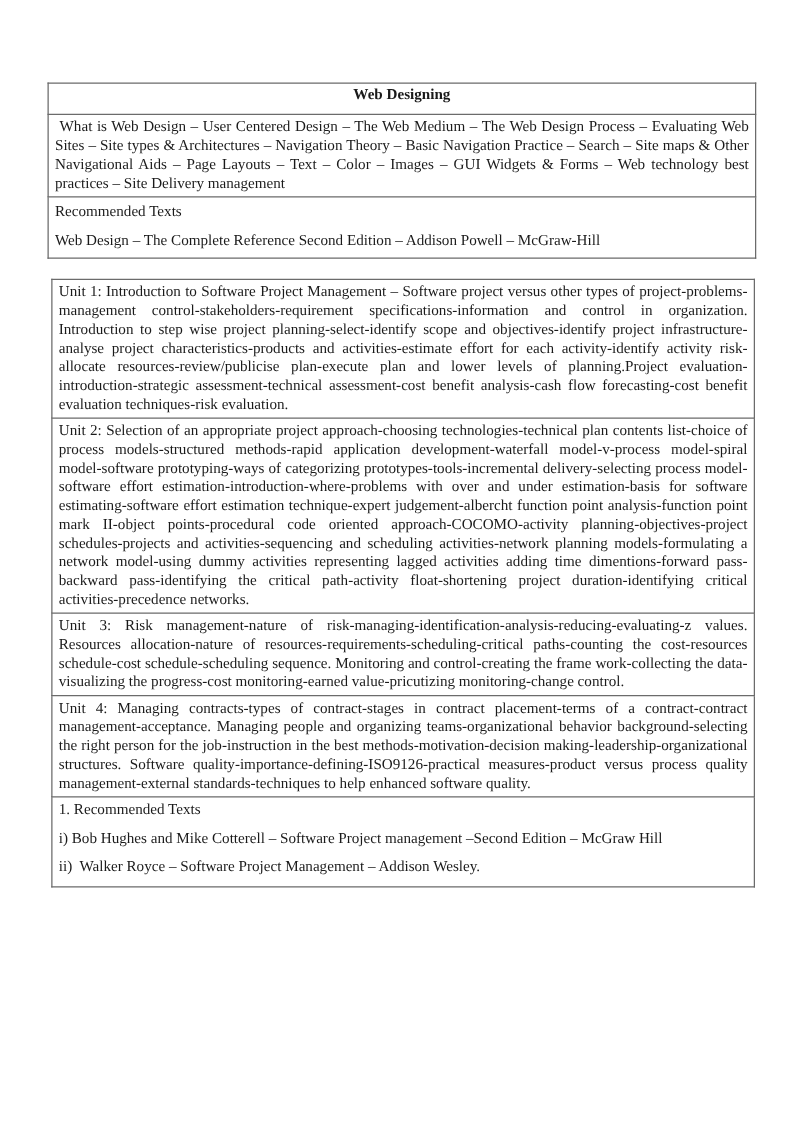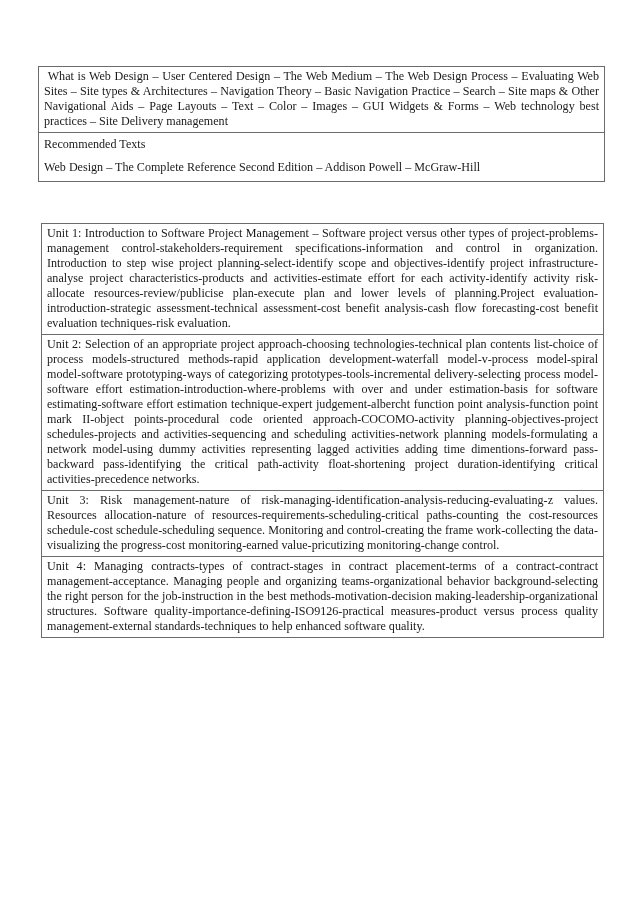--- a/index.html
+++ b/index.html
@@ -56,20 +56,23 @@
     }
     .ref-cell .para + .para {
       margin-top: 8px;
     }
   </style>
 </head>
 <body>
 
 <table id="t1" class="tbl">
   <tbody>
+      <tr>
+    <td class="head">Web Designing</td>
+  </tr>
   <tr>
     <td class="just">
       <p class="para" style="white-space:pre-wrap;"> What is Web Design – User Centered Design – The Web Medium – The Web Design Process – Evaluating Web Sites – Site types &amp; Architectures – Navigation Theory – Basic Navigation Practice – Search – Site maps &amp; Other Navigational Aids – Page Layouts – Text – Color – Images – GUI Widgets &amp; Forms – Web technology best practices – Site Delivery management</p>
     </td>
   </tr>
   <tr>
     <td class="ref-cell" style="padding-top:4px;padding-bottom:6px;">
       <p class="para">Recommended Texts</p>
       <p class="para">Web Design – The Complete Reference Second Edition – Addison Powell – McGraw-Hill</p>
     </td>
@@ -92,14 +95,21 @@
   <tr>
     <td class="just">
       <p class="para">Unit 3: Risk management-nature of risk-managing-identification-analysis-reducing-evaluating-z values. Resources allocation-nature of resources-requirements-scheduling-critical paths-counting the cost-resources schedule-cost schedule-scheduling sequence. Monitoring and control-creating the frame work-collecting the data-visualizing the progress-cost monitoring-earned value-pricutizing monitoring-change control.</p>
     </td>
   </tr>
   <tr>
     <td class="just">
       <p class="para">Unit 4: Managing contracts-types of contract-stages in contract placement-terms of a contract-contract management-acceptance. Managing people and organizing teams-organizational behavior background-selecting the right person for the job-instruction in the best methods-motivation-decision making-leadership-organizational structures. Software quality-importance-defining-ISO9126-practical measures-product versus process quality management-external standards-techniques to help enhanced software quality.</p>
     </td>
   </tr>
+  <tr>
+    <td class="ref-cell" style="padding-top:2px;padding-bottom:8px;">
+      <p class="para">1. Recommended Texts</p>
+      <p class="para">i) Bob Hughes and Mike Cotterell – Software Project management –Second Edition –  McGraw Hill</p>
+      <p class="para" style="white-space:pre-wrap;">ii)  Walker Royce – Software Project Management – Addison Wesley.</p>
+    </td>
+  </tr>
 </tbody>
   </table>
 
 </body></html>

